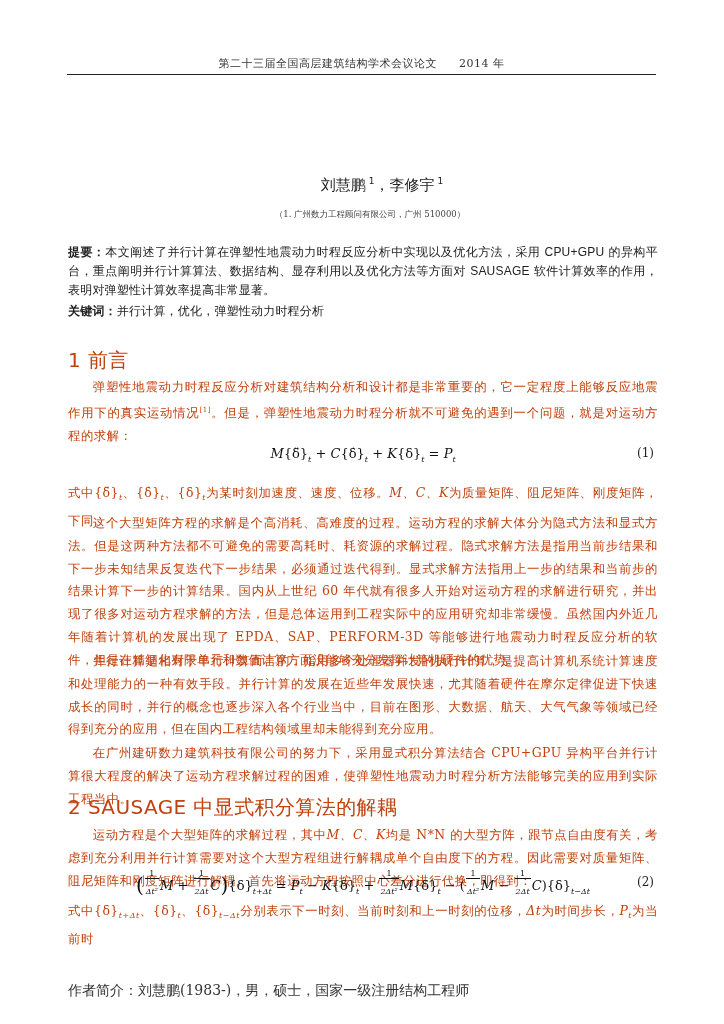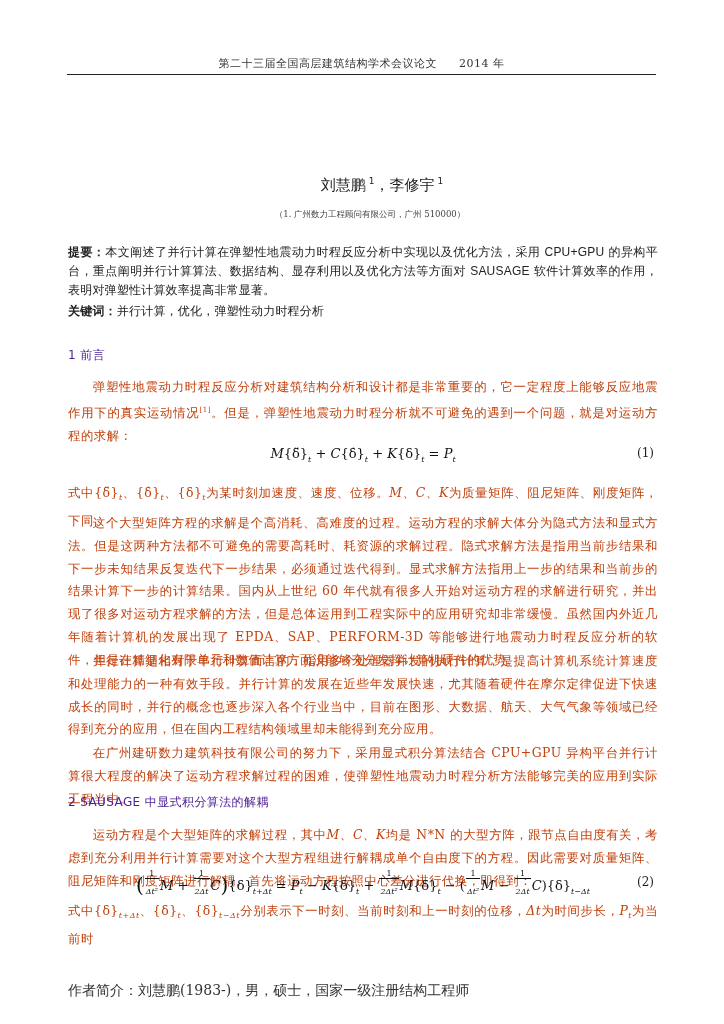--- a/index.html
+++ b/index.html
@@ -37,21 +37,21 @@
     position: absolute; left: 68px; width: 590px;
     font-size: 12px; line-height: 19px; color: #222; letter-spacing: 0.2px;
   }
   .abstract { top: 243px; text-align: justify; }
   .keywords { top: 302px; }
   .label-bold { font-weight: bold; font-family: "DejaVu Sans", "Liberation Sans", sans-serif; }
   .sans { font-family: "Liberation Sans", sans-serif; }
   .section-heading {
     position: absolute; left: 68px;
     font-family: "DejaVu Sans", "Liberation Sans", sans-serif;
-    font-size: 12px; color: #4c1d95; letter-spacing: 0.4px;
+    font-size: 20px; color: #c2410c; letter-spacing: 0.4px;
   }
   .para {
     position: absolute; left: 68px; width: 590px;
     font-size: 12.4px; line-height: 22.8px; color: #c2410c;
     text-align: justify; text-indent: 2em; letter-spacing: 0.5px;
   }
   .para.noindent { text-indent: 0; }
   .equation {
     position: absolute; left: 68px; width: 590px; text-align: center;
     font-family: "DejaVu Serif", "Liberation Serif", serif; font-size: 13px; color: #111;

